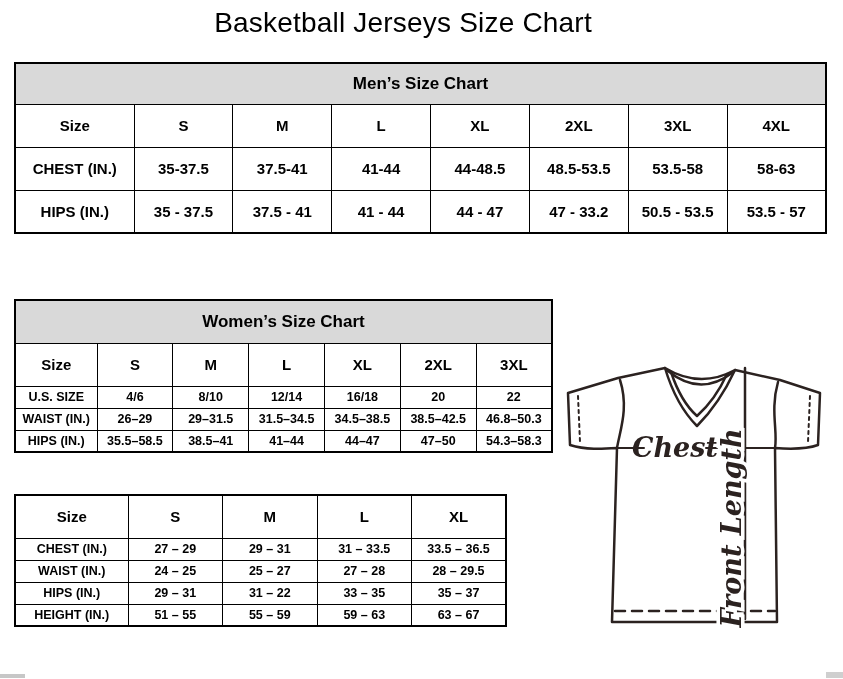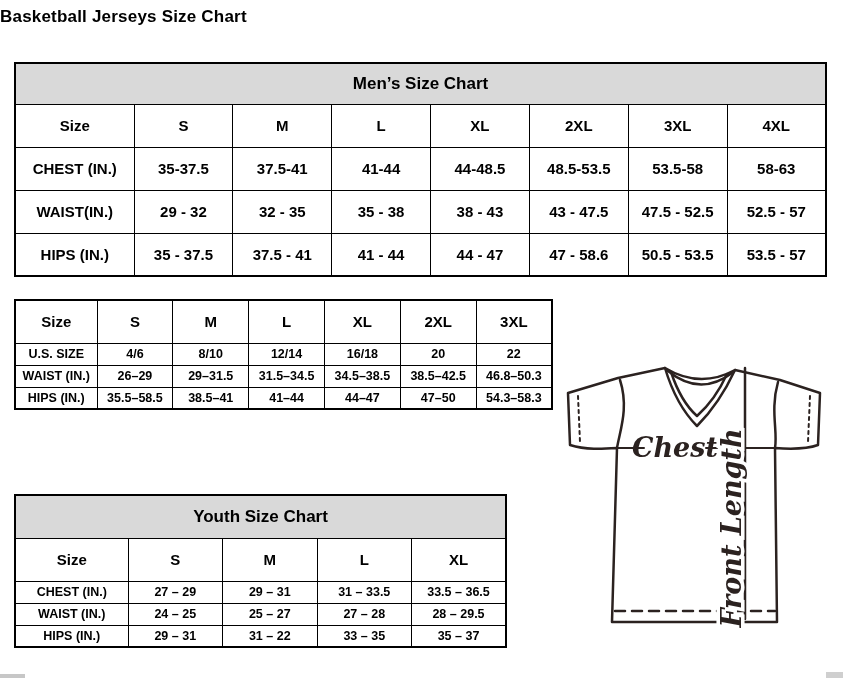--- a/index.html
+++ b/index.html
@@ -1,22 +1,22 @@
 <!DOCTYPE html>
 <html><head>
 <meta charset="utf-8">
 <style>
   html,body{margin:0;padding:0;}
   body{
     width:843px;height:679px;position:relative;overflow:hidden;
     background:#ffffff;font-family:"Liberation Sans",sans-serif;color:#000;
   }
   .page-title{
-    position:absolute;top:7px;left:0;width:806px;
-    font-size:17px;font-weight:bold;letter-spacing:.2px;
+    position:absolute;top:7px;left:0;width:806px;text-align:center;
+    font-size:28px;font-weight:normal;letter-spacing:.2px;
   }
   .size-table{position:absolute;}
   .size-table table{
     border-collapse:collapse;table-layout:fixed;width:100%;
     border:2px solid #000;background:#fff;
   }
   .size-table td{
     border:1px solid #000;text-align:center;vertical-align:middle;
     font-weight:bold;padding:0;overflow:hidden;white-space:nowrap;
   }
@@ -85,112 +85,102 @@
           <td>CHEST (IN.)</td>
           <td>35-37.5</td>
           <td>37.5-41</td>
           <td>41-44</td>
           <td>44-48.5</td>
           <td>48.5-53.5</td>
           <td>53.5-58</td>
           <td>58-63</td>
         </tr>
         <tr class="data-row">
-          <td>WAIST(IN.)</td>
-          <td>29 - 32</td>
-          <td>32 - 35</td>
-          <td>35 - 38</td>
-          <td>38 - 43</td>
-          <td>43 - 47.5</td>
-          <td>47.5 - 52.5</td>
-          <td>52.5 - 57</td>
-        </tr>
-        <tr class="data-row">
           <td>HIPS (IN.)</td>
           <td>35 - 37.5</td>
           <td>37.5 - 41</td>
           <td>41 - 44</td>
           <td>44 - 47</td>
-          <td>47 - 58.6</td>
+          <td>47 - 33.2</td>
           <td>50.5 - 53.5</td>
           <td>53.5 - 57</td>
         </tr>
       </tbody>
     </table>
   </div>
 <div class="size-table tbl-women">
     <table>
       <colgroup>
         <col style="width: 82px;">
         <col>
         <col>
+        <col>
+        <col>
+        <col>
+        <col>
+      </colgroup>
+      <tbody>
+        <tr class="caption-row">
+          <td colspan="7" class="caption">Women’s Size Chart</td>
+        </tr>
+        <tr class="header-row">
+          <td>Size</td>
+          <td>S</td>
+          <td>M</td>
+          <td>L</td>
+          <td>XL</td>
+          <td>2XL</td>
+          <td>3XL</td>
+        </tr>
+        <tr class="data-row">
+          <td>U.S. SIZE</td>
+          <td>4/6</td>
+          <td>8/10</td>
+          <td>12/14</td>
+          <td>16/18</td>
+          <td>20</td>
+          <td>22</td>
+        </tr>
+        <tr class="data-row">
+          <td>WAIST (IN.)</td>
+          <td>26–29</td>
+          <td>29–31.5</td>
+          <td>31.5–34.5</td>
+          <td>34.5–38.5</td>
+          <td>38.5–42.5</td>
+          <td>46.8–50.3</td>
+        </tr>
+        <tr class="data-row">
+          <td>HIPS (IN.)</td>
+          <td>35.5–58.5</td>
+          <td>38.5–41</td>
+          <td>41–44</td>
+          <td>44–47</td>
+          <td>47–50</td>
+          <td>54.3–58.3</td>
+        </tr>
+      </tbody>
+    </table>
+  </div>
+<div class="size-table tbl-youth">
+    <table>
+      <colgroup>
+        <col style="width: 113px;">
         <col>
         <col>
         <col>
         <col>
       </colgroup>
       <tbody>
         <tr class="header-row">
           <td>Size</td>
           <td>S</td>
           <td>M</td>
           <td>L</td>
           <td>XL</td>
-          <td>2XL</td>
-          <td>3XL</td>
-        </tr>
-        <tr class="data-row">
-          <td>U.S. SIZE</td>
-          <td>4/6</td>
-          <td>8/10</td>
-          <td>12/14</td>
-          <td>16/18</td>
-          <td>20</td>
-          <td>22</td>
-        </tr>
-        <tr class="data-row">
-          <td>WAIST (IN.)</td>
-          <td>26–29</td>
-          <td>29–31.5</td>
-          <td>31.5–34.5</td>
-          <td>34.5–38.5</td>
-          <td>38.5–42.5</td>
-          <td>46.8–50.3</td>
-        </tr>
-        <tr class="data-row">
-          <td>HIPS (IN.)</td>
-          <td>35.5–58.5</td>
-          <td>38.5–41</td>
-          <td>41–44</td>
-          <td>44–47</td>
-          <td>47–50</td>
-          <td>54.3–58.3</td>
-        </tr>
-      </tbody>
-    </table>
-  </div>
-<div class="size-table tbl-youth">
-    <table>
-      <colgroup>
-        <col style="width: 113px;">
-        <col>
-        <col>
-        <col>
-        <col>
-      </colgroup>
-      <tbody>
-        <tr class="caption-row">
-          <td colspan="5" class="caption">Youth Size Chart</td>
-        </tr>
-        <tr class="header-row">
-          <td>Size</td>
-          <td>S</td>
-          <td>M</td>
-          <td>L</td>
-          <td>XL</td>
         </tr>
         <tr class="data-row">
           <td>CHEST (IN.)</td>
           <td>27 – 29</td>
           <td>29 – 31</td>
           <td>31 – 33.5</td>
           <td>33.5 – 36.5</td>
         </tr>
         <tr class="data-row">
           <td>WAIST (IN.)</td>
@@ -198,20 +188,27 @@
           <td>25 – 27</td>
           <td>27 – 28</td>
           <td>28 – 29.5</td>
         </tr>
         <tr class="data-row">
           <td>HIPS (IN.)</td>
           <td>29 – 31</td>
           <td>31 – 22</td>
           <td>33 – 35</td>
           <td>35 – 37</td>
+        </tr>
+        <tr class="data-row">
+          <td>HEIGHT (IN.)</td>
+          <td>51 – 55</td>
+          <td>55 – 59</td>
+          <td>59 – 63</td>
+          <td>63 – 67</td>
         </tr>
       </tbody>
     </table>
   </div>
 
 <div class="jersey">
   <svg viewBox="0 0 272 272" xmlns="http://www.w3.org/2000/svg">
     <g fill="none" stroke="#2b2220" stroke-width="2.5" stroke-linejoin="round" stroke-linecap="round">
 
       <path fill="#ffffff" d="M107,12 L60,22 L10,37 L12,89 C28,94 44,93 59,92 L54,266 L219,266 L217,92 C230,93 246,94 260,89 L262,37 L222,24 L177,14 Q142,33 107,12 Z"></path>

